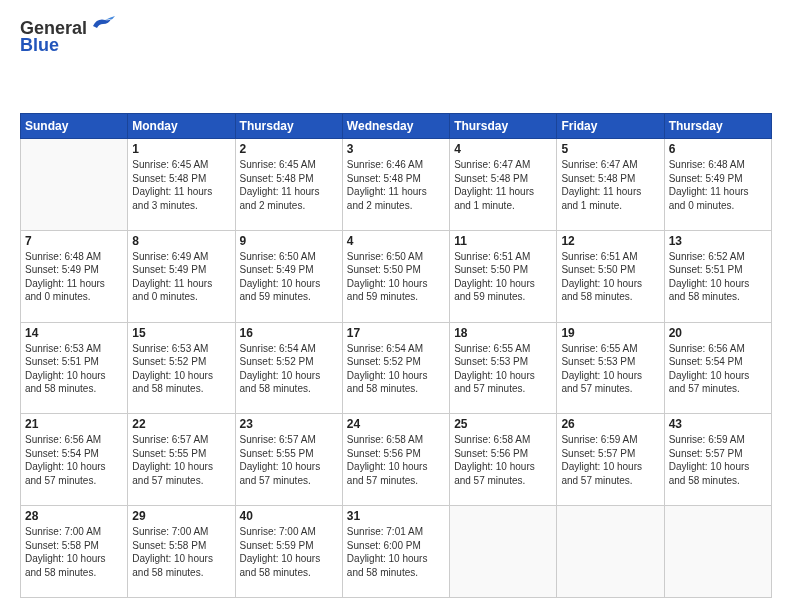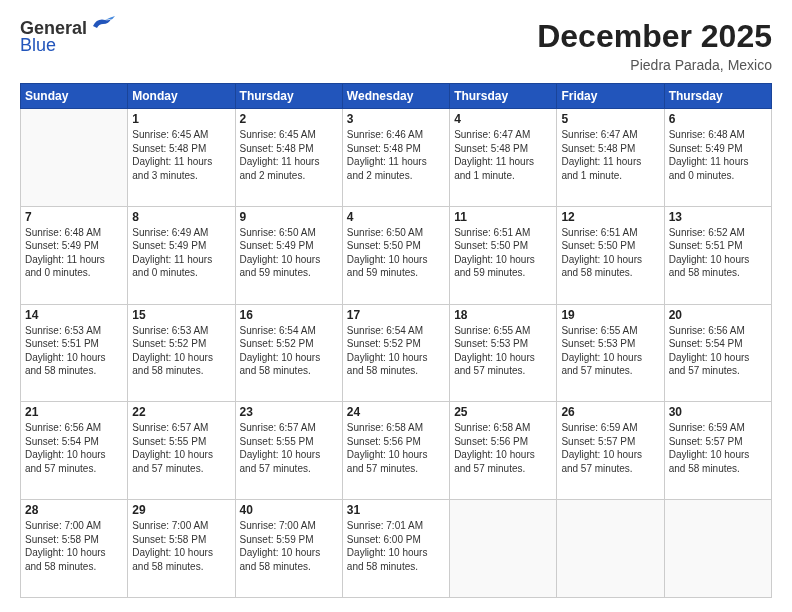--- a/index.html
+++ b/index.html
@@ -81,40 +81,37 @@
       line-height: 1.35;
       color: #333;
     }
     .empty-cell {
       background: #f9f9f9;
     }
     table {
       width: 100%;
       border-collapse: collapse;
       table-layout: fixed;
+      margin-top: 47px;
     }
   </style>
 </head>
 <body>
 
 <div class="page">
   <div class="header">
     <div class="logo">
       <div class="logo-top">
         <span style="font-size:18px;font-weight:bold;color:#333;">General</span>
         <svg width="26" height="20" viewBox="0 0 26 20" style="margin-left:2px;margin-top:-2px;">
           <path d="M4,10 Q8,2 16,4 Q20,5 22,3 Q20,8 14,8 Q10,8 8,12 Z" fill="#2255bb"></path>
           <path d="M16,4 Q22,1 26,0 Q22,5 22,3 Z" fill="#4488dd"></path>
         </svg>
       </div>
-      <span style="font-size:18px;font-weight:normal;color:#2255bb;margin-top:-4px;">Blue</span>
-    </div>
-    <div class="title-area">
-      <div class="month-title">December 2025</div>
-      <div class="location">Piedra Parada, Mexico</div>
+      <span style="font-size:18px;font-weight:bold;color:#2255bb;margin-top:-4px;">Blue</span>
     </div>
   </div>
 
   <table class="calendar">
     <thead>
       <tr>
 
       <th>Sunday</th>
           <th>Monday</th>
           <th>Thursday</th>
@@ -335,21 +332,21 @@
       </td>
           <td>
         <span class="day-number">26</span>
         <div class="day-info">
           <span>Sunrise: 6:59 AM</span><br>
           <span>Sunset: 5:57 PM</span><br>
           <span>Daylight: 10 hours and 57 minutes.</span>
         </div>
       </td>
           <td>
-        <span class="day-number">30</span>
+        <span class="day-number">43</span>
         <div class="day-info">
           <span>Sunrise: 6:59 AM</span><br>
           <span>Sunset: 5:57 PM</span><br>
           <span>Daylight: 10 hours and 58 minutes.</span>
         </div>
       </td>
         </tr>
         <tr>
           <td>
         <span class="day-number">28</span>

